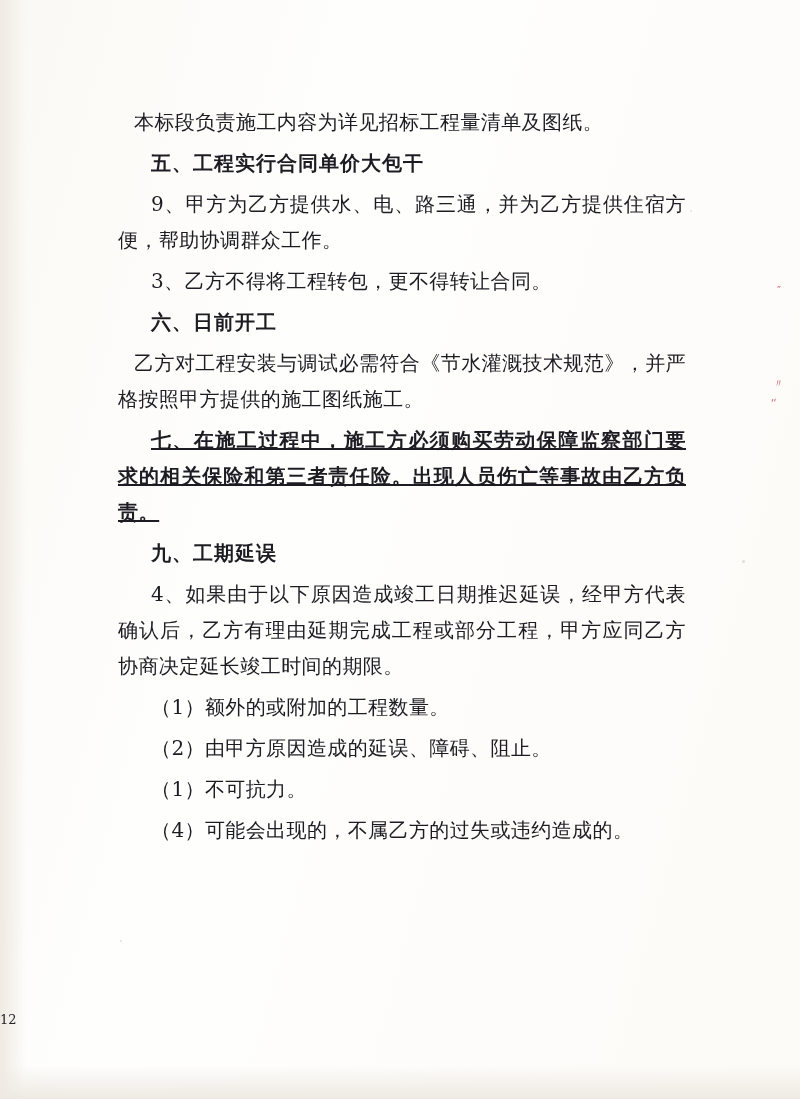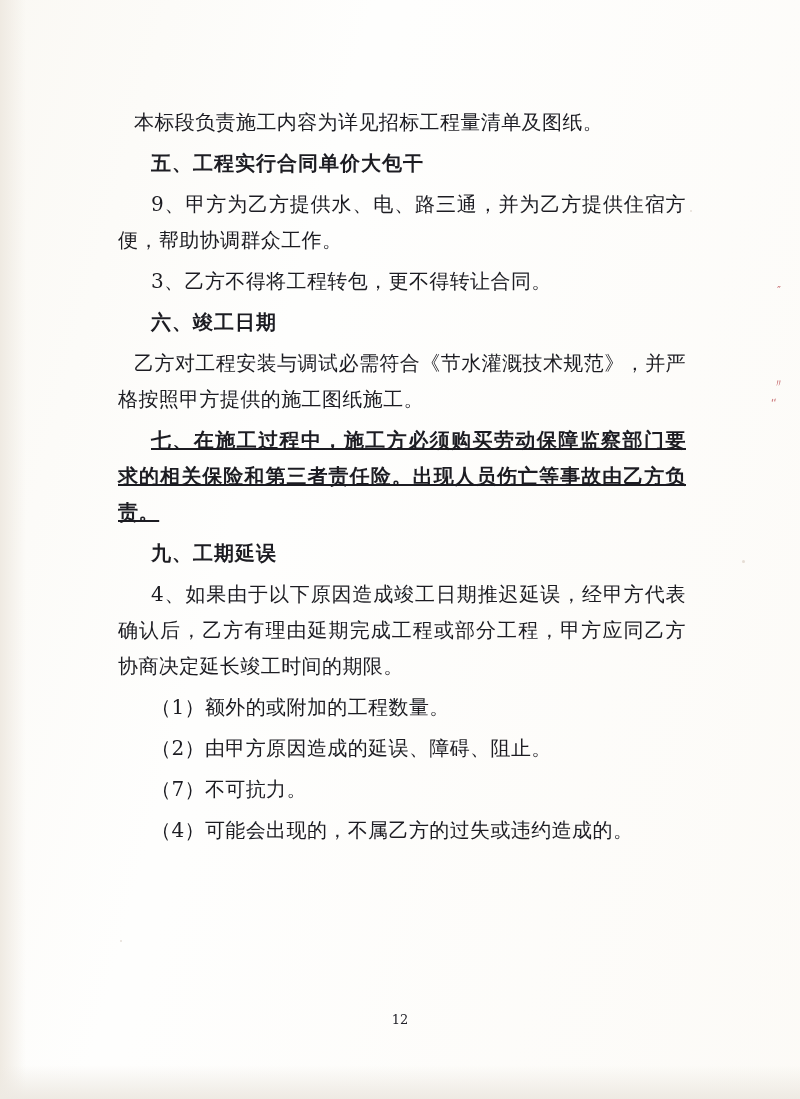--- a/index.html
+++ b/index.html
@@ -75,21 +75,20 @@
   .u {
     text-decoration: underline;
     text-underline-offset: 4px;
     font-weight: normal;
   }
   .pagenum {
     position: absolute;
     left: 0;
     right: 0;
     top: 1012px;
-    text-align: center;
     font-size: 13px;
     color: #23232b;
     font-family: "DejaVu Serif", "Liberation Serif", serif;
   }
   
   .mark {
     position: absolute;
     color: #b4393f;
     font-size: 11px;
     line-height: 11px;
@@ -127,36 +126,36 @@
 
     <p class="indent1">本标段负责施工内容为详见招标工程量清单及图纸。</p>
 
     <p class="heading">五、工程实行合同单价大包干</p>
 
 
     <p class="indent2">9、甲方为乙方提供水、电、路三通，并为乙方提供住宿方便，帮助协调群众工作。</p>
 
     <p class="indent2">3、乙方不得将工程转包，更不得转让合同。</p>
 
-    <p class="heading">六、竣工日期</p>
+    <p class="heading">六、日前开工</p>
 
     <p class="indent1">乙方对工程安装与调试必需符合《节水灌溉技术规范》，并严格按照甲方提供的施工图纸施工。</p>
 
     <p class="bold-body">七、在施工过程中，施工方必须购买劳动保障监察部门要求的相关保险和第三者责任险。出现人员伤亡等事故由乙方负责。</p>
 
 
     <p class="heading">九、工期延误</p>
 
     <p class="indent2">4、如果由于以下原因造成竣工日期推迟延误，经甲方代表确认后，乙方有理由延期完成工程或部分工程，甲方应同乙方协商决定延长竣工时间的期限。</p>
 
     <p class="indent2">（1）额外的或附加的工程数量。</p>
 
     <p class="indent2">（2）由甲方原因造成的延误、障碍、阻止。</p>
 
-    <p class="indent2">（7）不可抗力。</p>
+    <p class="indent2">（1）不可抗力。</p>
 
     <p class="indent2">（4）可能会出现的，不属乙方的过失或违约造成的。</p>
 
 
   </div>
 
   <div class="pagenum">12</div>
 </div>
 
 </body></html>

